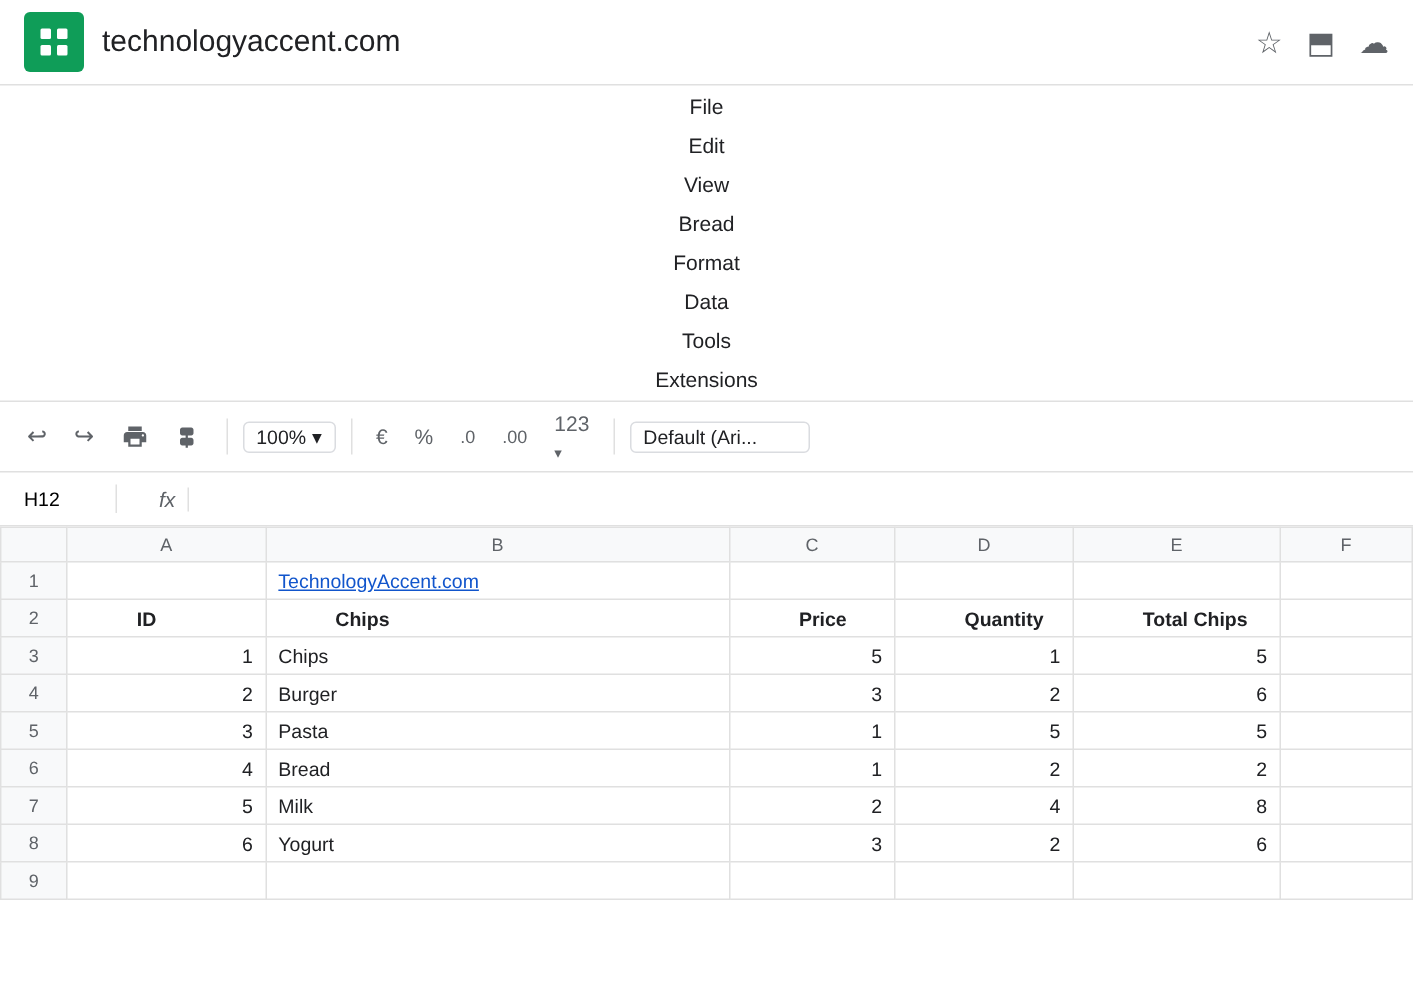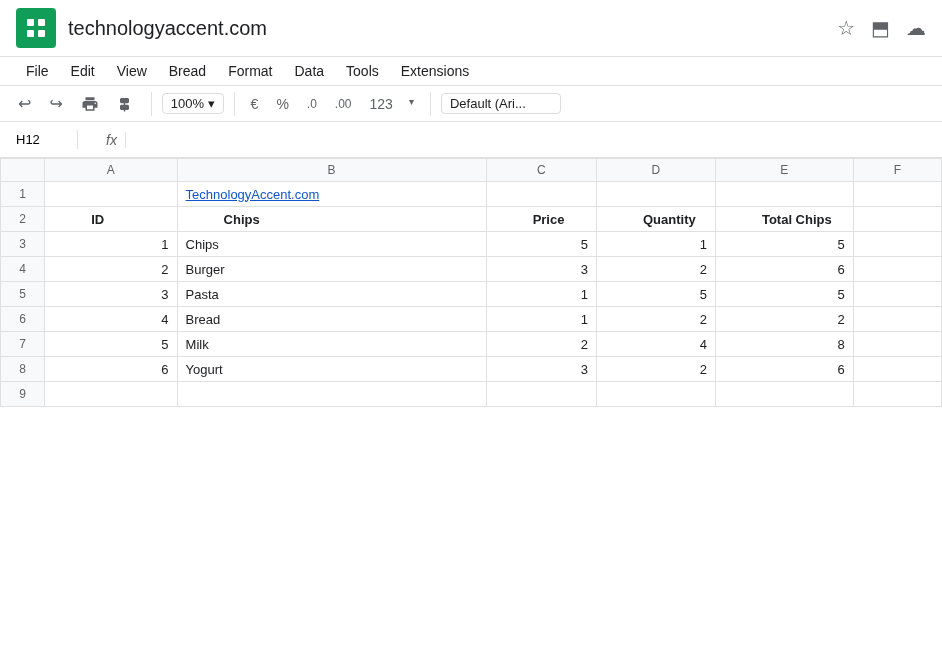--- a/index.html
+++ b/index.html
@@ -7,21 +7,21 @@
 
     
     #top-bar { display: flex; align-items: center; padding: 8px 16px; gap: 12px; border-bottom: 1px solid #e0e0e0; }
     #app-icon { width: 40px; height: 40px; background: #0f9d58; border-radius: 4px; display: flex; align-items: center; justify-content: center; flex-shrink: 0; }
     #app-icon svg { width: 24px; height: 24px; }
     #doc-title { font-size: 20px; font-weight: 400; color: #202124; flex: 1; }
     #title-icons { display: flex; gap: 16px; align-items: center; color: #5f6368; }
     #title-icons span { font-size: 20px; cursor: pointer; }
 
     
-    #menu-bar { display: flex; align-items: center; padding: 2px 16px; gap: 2px; border-bottom: 1px solid #e0e0e0; }
+    #menu-bar { display: flex; align-items: center; padding: 2px 16px; gap: 2px; border-bottom: 1px solid #e0e0e0; flex-direction: column; }
     .menu-item { padding: 4px 10px; cursor: pointer; border-radius: 4px; font-size: 14px; color: #202124; }
 
     
     #toolbar { display: flex; align-items: center; padding: 4px 12px; gap: 6px; border-bottom: 1px solid #e0e0e0; background: #fff; }
     .toolbar-btn { cursor: pointer; padding: 4px 6px; border-radius: 4px; color: #5f6368; font-size: 16px; border: none; background: none; display: flex; align-items: center; }
     .toolbar-separator { width: 1px; height: 24px; background: #e0e0e0; margin: 0 4px; }
     .zoom-control { display: flex; align-items: flex-start; border: 1px solid #dadce0; border-radius: 4px; padding: 2px 8px; cursor: pointer; font-size: 13px; gap: 4px; }
     .format-btn { font-size: 14px; padding: 2px 6px; cursor: pointer; color: #5f6368; }
     .font-display { border: 1px solid #dadce0; border-radius: 4px; padding: 2px 8px; font-size: 13px; min-width: 120px; cursor: pointer; }
 
@@ -106,21 +106,21 @@
   <div class="toolbar-separator"></div>
   <div class="zoom-control">
     <span>100%</span>
     <span>▾</span>
   </div>
   <div class="toolbar-separator"></div>
   <span class="format-btn">€</span>
   <span class="format-btn">%</span>
   <span class="format-btn" style="font-size:12px;">.0</span>
   <span class="format-btn" style="font-size:12px;">.00</span>
-  <span class="format-btn" style="display:flex;align-items:flex-start;gap:16px;">
+  <span class="format-btn" style="display:flex;align-items:flex-start;gap:6px;flex-direction:column;">
     <span>123</span>
     <span style="font-size:10px;">▾</span>
   </span>
   <div class="toolbar-separator"></div>
   <div class="font-display">Default (Ari...</div>
 </div>
 
 <div id="formula-bar">
   <input id="cell-ref" type="text" value="H12" style="">
   <span id="fx-icon">fx</span>

